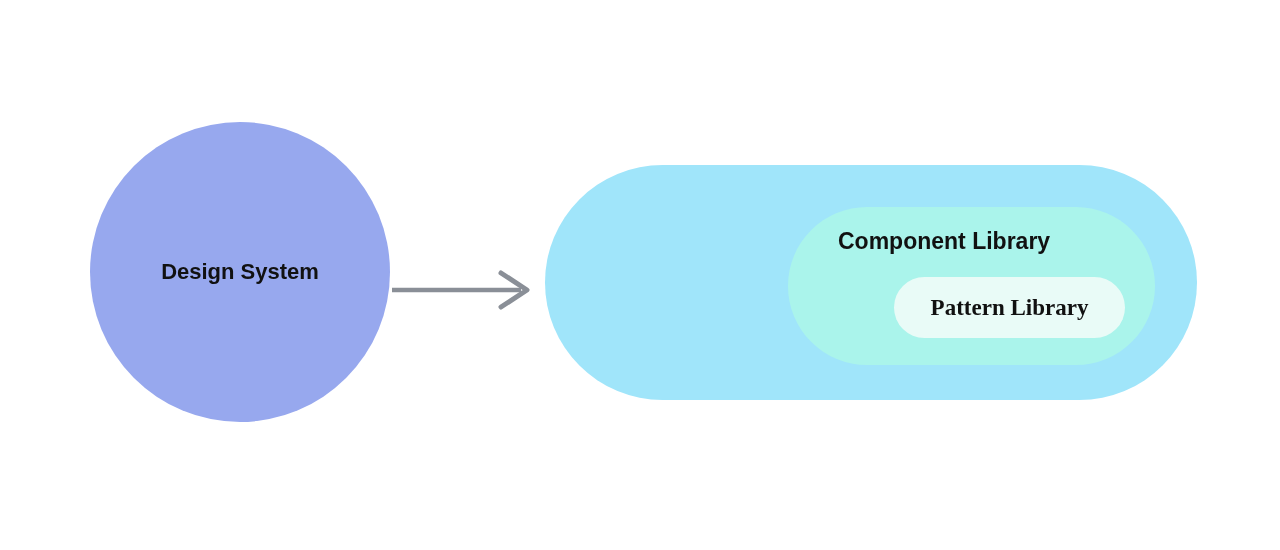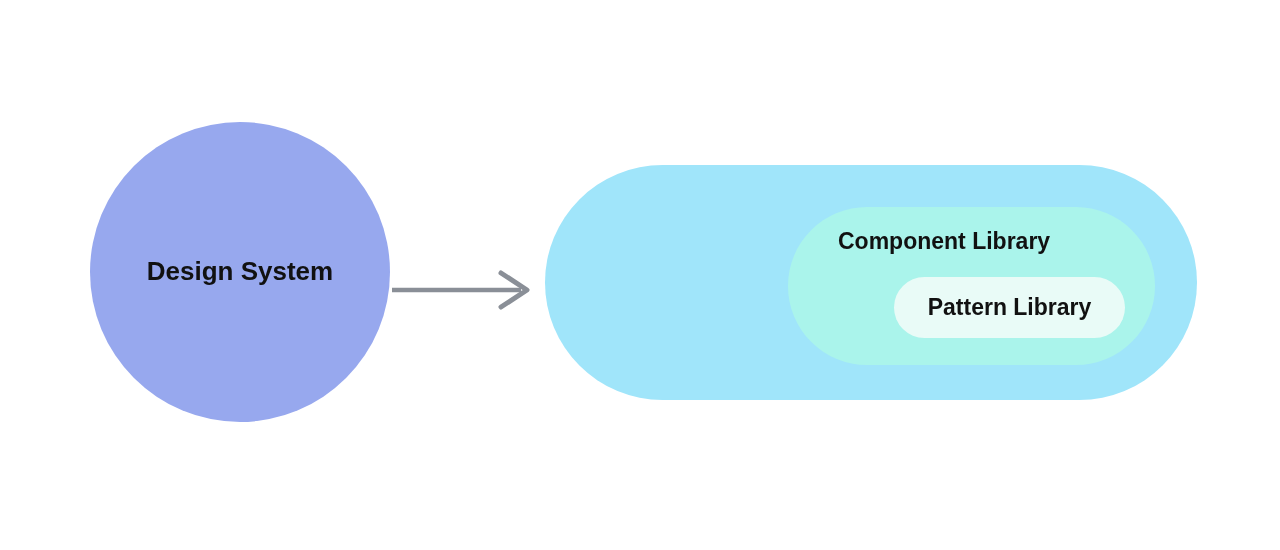--- a/index.html
+++ b/index.html
@@ -13,21 +13,21 @@
     height: 550px;
     overflow: hidden;
     font-family: "Liberation Sans", "DejaVu Sans", sans-serif;
     color: #111111;
   }
   .label {
     font-weight: 700;
     white-space: nowrap;
     line-height: 1.2;
   }
-  .label-lg { font-size: 26px; }
+  .label-lg { font-size: 22px; }
   .label-md { font-size: 23px; }
 
   .node-circle {
     position: absolute;
     left: 90px;
     top: 122px;
     width: 300px;
     height: 300px;
     border-radius: 50%;
     background: #97A8EE;
@@ -98,18 +98,18 @@
   <svg class="arrow-svg" width="150" height="50" viewBox="0 0 150 50" style="stroke: rgb(138, 143, 151);">
     <line x1="4" y1="25" x2="133" y2="25" stroke-width="4.5"></line>
     <polyline points="113,8 139,25 113,42" fill="none" stroke-width="5" stroke-linejoin="round" stroke-linecap="round"></polyline>
   </svg>
 
   <div class="pill pill-outer" style="background: rgb(160, 229, 250);">
 
     <div class="pill pill-mid" style="background: rgb(170, 244, 235);">
       <span class="label label-md component-library-label">Component Library</span>
 
-      <div class="pill pill-inner" style="background: rgb(233, 251, 247);">
+      <div class="pill pill-inner" style="background: rgb(233, 251, 247); font-family: Liberation Serif, serif;">
         <span class="label label-md">Pattern Library</span>
       </div>
     </div>
   </div>
 </div>
 
 </body></html>

